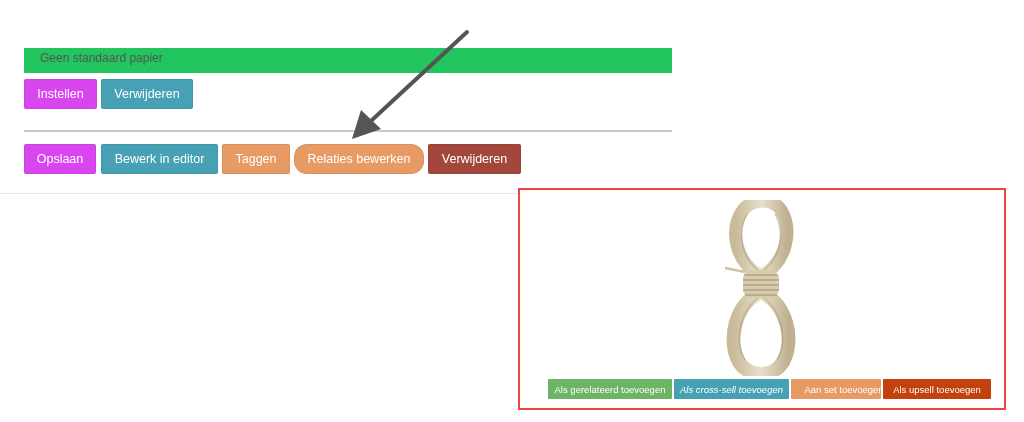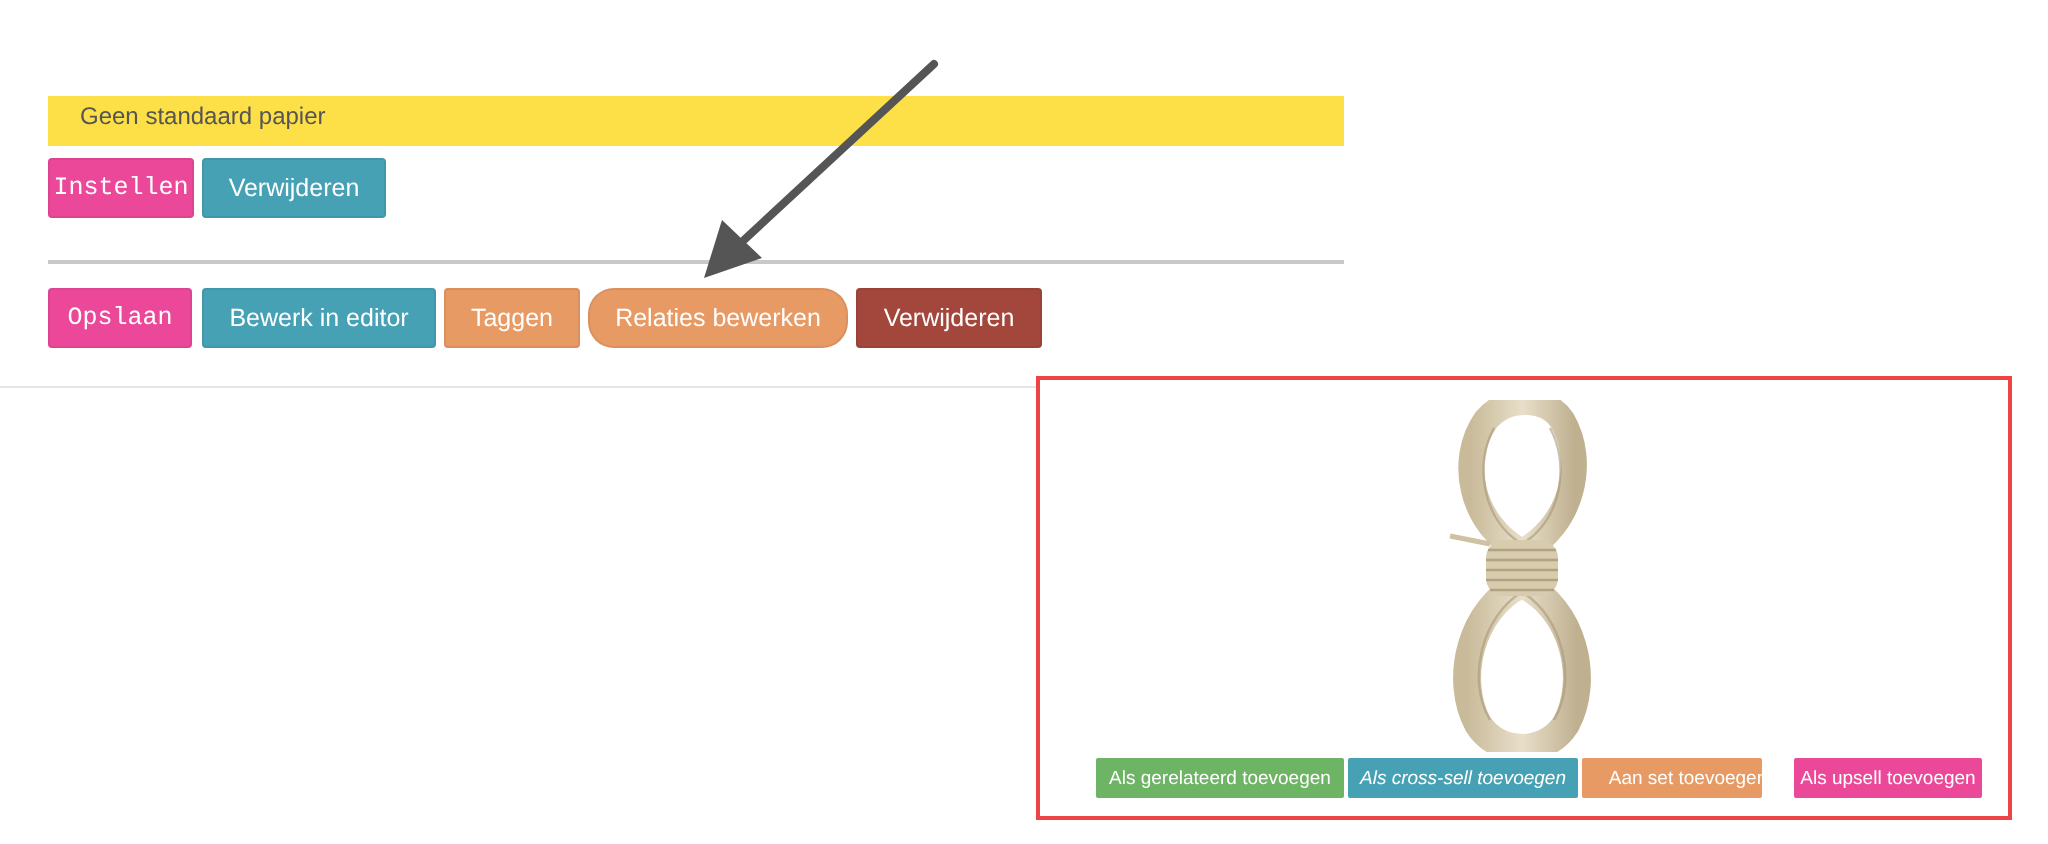--- a/index.html
+++ b/index.html
@@ -1,29 +1,29 @@
 <!DOCTYPE html>
 <html><head>
 <meta charset="utf-8">
 <style>
   * { box-sizing: border-box; margin: 0; padding: 0; }
   html, body { width: 1024px; height: 422px; background: #ffffff; overflow: hidden; }
   body { position: relative; font-family: "Liberation Sans", sans-serif; color: #555; }
 
   .paper-bar {
     position: absolute; left: 24px; top: 48px; width: 648px; height: 25px;
-    background: #fde047; font-size: 12px; color: #555;
+    background: #22c55e; font-size: 12px; color: #555;
     padding: 3px 0 0 16px;
   }
   .btn {
     position: absolute; color: #fff; font-size: 12.5px; border-radius: 2px;
     display: flex; align-items: center; justify-content: center;
     border: 1px solid rgba(0,0,0,0.06); cursor: pointer; white-space: nowrap;
   }
-  .green { background: #ec4899; font-family: Liberation Mono, monospace; }
+  .green { background: #d946ef; }
   .teal { background: #46a1b5; }
   .orange { background: #e89a64; }
   .red { background: #a3473c; }
 
   .divider {
     position: absolute; left: 24px; top: 130px; width: 648px; height: 2px;
     background: #c9c9c9;
   }
   .page-divider {
     position: absolute; left: 0; top: 193px; width: 518px; height: 1px;
@@ -80,19 +80,19 @@
 
     <rect x="20" y="70" width="36" height="28" rx="9" fill="#d8ccae"></rect>
     <path d="M21 75 H55 M20 80 H56 M20 85 H56 M20 90 H56 M22 95 H54" stroke="#a89878" stroke-width="1.3" opacity="0.8"></path>
 
     <path d="M2 68 L 22 72" stroke="#cfc2a3" stroke-width="2.5"></path>
   </svg>
 
   <div class="sbtn" style="left:28px; width:124px; background:#6db465;">Als gerelateerd toevoegen</div>
   <div class="sbtn" style="left:154px; width:115px; background:#46a1b5;font-style:italic;">Als cross-sell toevoegen</div>
   <div class="sbtn" style="left:271px; width:90px; background:#e89a64;padding-left:16px;">Aan set toevoegen</div>
-  <div class="sbtn" style="left:377px; width:94px; background:#ec4899;">Als upsell toevoegen</div>
+  <div class="sbtn" style="left:363px; width:108px; background:#c2410c;">Als upsell toevoegen</div>
 </div>
 
 <svg class="arrow">
   <line x1="467" y1="32" x2="372" y2="120" stroke="#555555" stroke-width="4" stroke-linecap="round"></line>
   <polygon points="352,139 361,110 381,129" fill="#555555"></polygon>
 </svg>
 
 </body></html>

